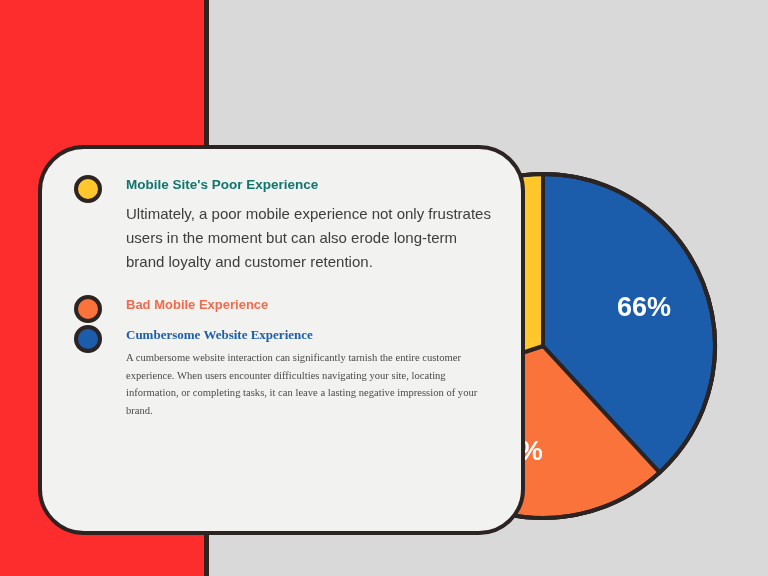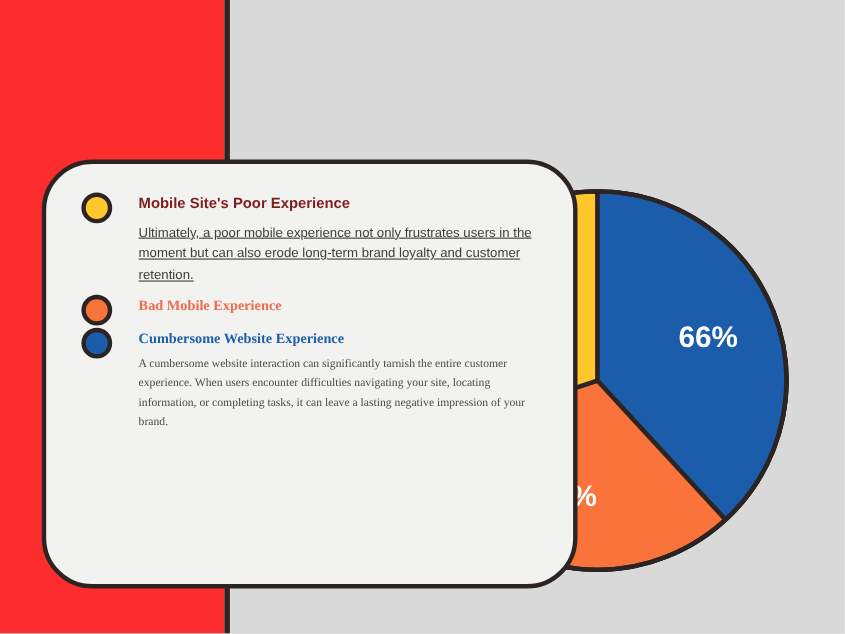--- a/index.html
+++ b/index.html
@@ -76,23 +76,23 @@
   }
   .sec-title {
     font-weight: bold;
     margin: 0;
     line-height: 1.1;
   }
   .sec-body {
     margin: 0;
     color: #4A4A4A;
   }
-  #sec-0 .sec-title { font-size: 13.5px; color: #7f1d1d; padding-top: 3px; }
-  #sec-0 .sec-body  { font-size: 12px; line-height: 1.62; padding-top: 9px; color: #3D3D3D; text-decoration: underline; }
-  #sec-1 { margin-top: 8px; font-family: Liberation Serif, serif; }
+  #sec-0 .sec-title { font-size: 13.5px; color: #0f766e; padding-top: 3px; }
+  #sec-0 .sec-body  { font-size: 15px; line-height: 1.62; padding-top: 9px; color: #3D3D3D; }
+  #sec-1 { margin-top: 20px; }
   #sec-1 .sec-title { font-size: 13px; color: #EE6B4D; padding-top: 3px; }
   #sec-1 .sec-body  { font-size: 10.6px; line-height: 1.66; padding-top: 7px; }
   #sec-2 { margin-top: 13px; font-family: Liberation Serif, serif; }
   #sec-2 .sec-title { font-size: 13px; color: #1D5FA8; padding-top: 3px; }
   #sec-2 .sec-body  { font-size: 10.6px; line-height: 1.66; padding-top: 7px; }
 </style>
 </head>
 <body>
 
 <div id="stage">

